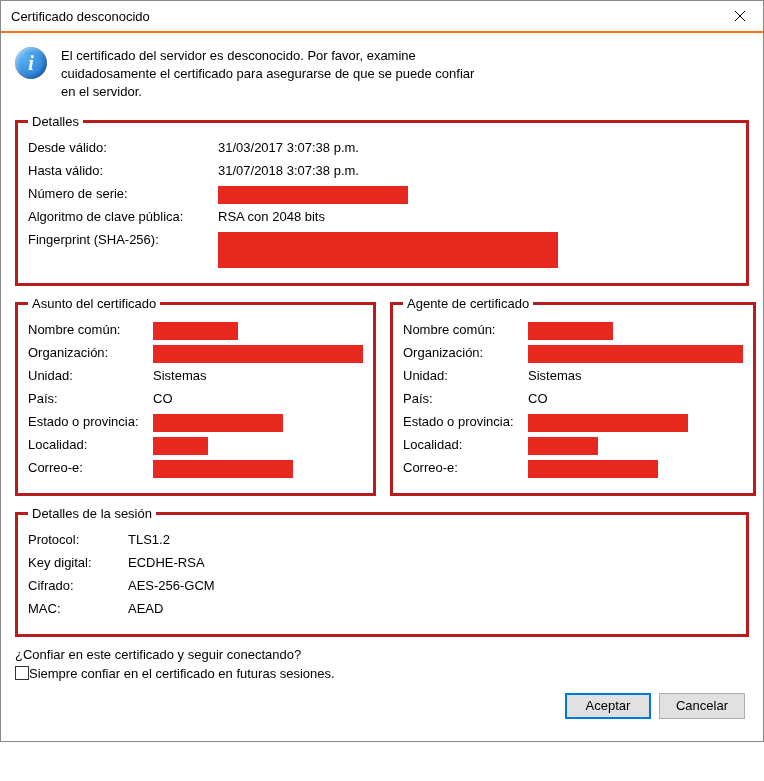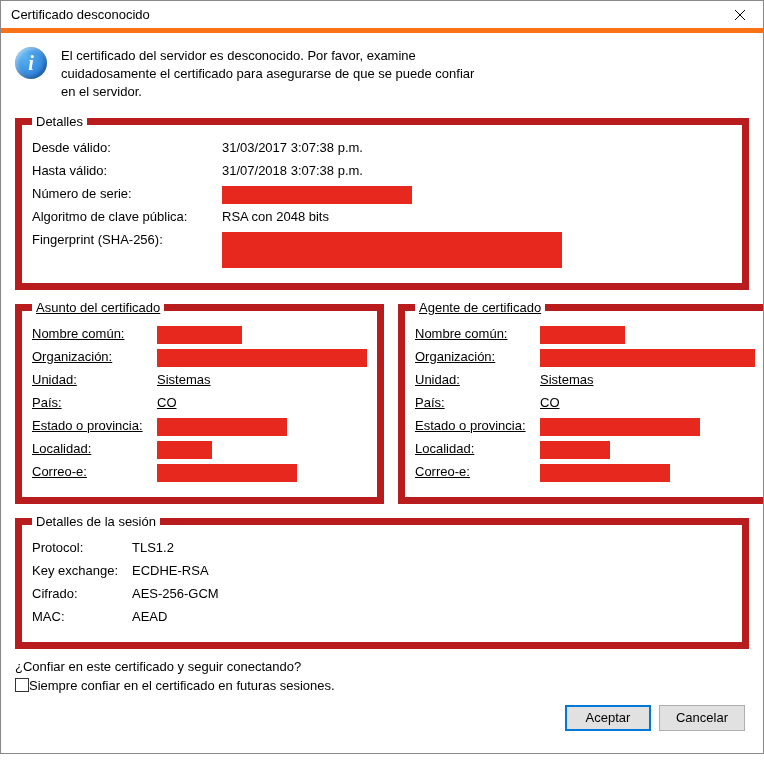--- a/index.html
+++ b/index.html
@@ -10,21 +10,21 @@
   color: #000;
   width: 764px;
   border: 1px solid #888;
 }
 .titlebar {
   display: flex;
   align-items: center;
   justify-content: space-between;
   height: 32px;
   padding: 0 0 0 10px;
-  border-bottom: 5px solid #f97316;
+  border-bottom: 2px solid #f97316;
 }
 .titlebar .title { font-size: 13px; }
 .close-btn {
   width: 46px;
   height: 100%;
   display: flex;
   align-items: center;
   justify-content: center;
   cursor: pointer;
 }
@@ -35,28 +35,28 @@
   width: 32px; height: 32px;
   border-radius: 50%;
   background: radial-gradient(circle at 30% 30%, #5ab3f0, #1b6fd4);
   display: flex; align-items: center; justify-content: center;
   color: #fff; font-family: Georgia, serif; font-style: italic;
   font-size: 20px; font-weight: bold;
   box-shadow: inset -2px -2px 4px rgba(0,0,0,0.3), inset 2px 2px 4px rgba(255,255,255,0.5);
 }
 .intro-text { line-height: 1.4; max-width: 420px; }
 fieldset {
-  border: 7px solid #b91c1c;
+  border: 3px solid #b91c1c;
   padding: 8px 10px 10px 10px;
   margin-bottom: 10px;
 }
 legend { padding: 0 4px; font-size: 13px; }
 .row { display: flex; align-items: flex-start; margin: 3px 0; min-height: 20px; }
 .details .row .label { width: 190px; }
-.two-col { display: flex; gap: 14px; text-decoration: underline; }
+.two-col { display: flex; gap: 14px; }
 .two-col fieldset { flex: 1; }
 .subj .row .label { width: 125px; }
 .sess .row .label { width: 100px; }
 .redact {
   background: #e6281f;
   height: 18px;
   display: inline-block;
 }
 .question { margin: 8px 0 4px 0; }
 .checkbox-row { display: flex; align-items: flex-start; gap: 0; margin-bottom: 12px; }
@@ -188,21 +188,21 @@
     </fieldset>
   </div>
 
   <fieldset class="sess">
     <legend>Detalles de la sesión</legend>
     <div class="row">
         <span class="label">Protocol:</span>
         <span>TLS1.2</span>
       </div>
     <div class="row">
-        <span class="label">Key exchange:</span>
+        <span class="label">Key digital:</span>
         <span>ECDHE-RSA</span>
       </div>
     <div class="row">
         <span class="label">Cifrado:</span>
         <span>AES-256-GCM</span>
       </div>
     <div class="row">
         <span class="label">MAC:</span>
         <span>AEAD</span>
       </div>

